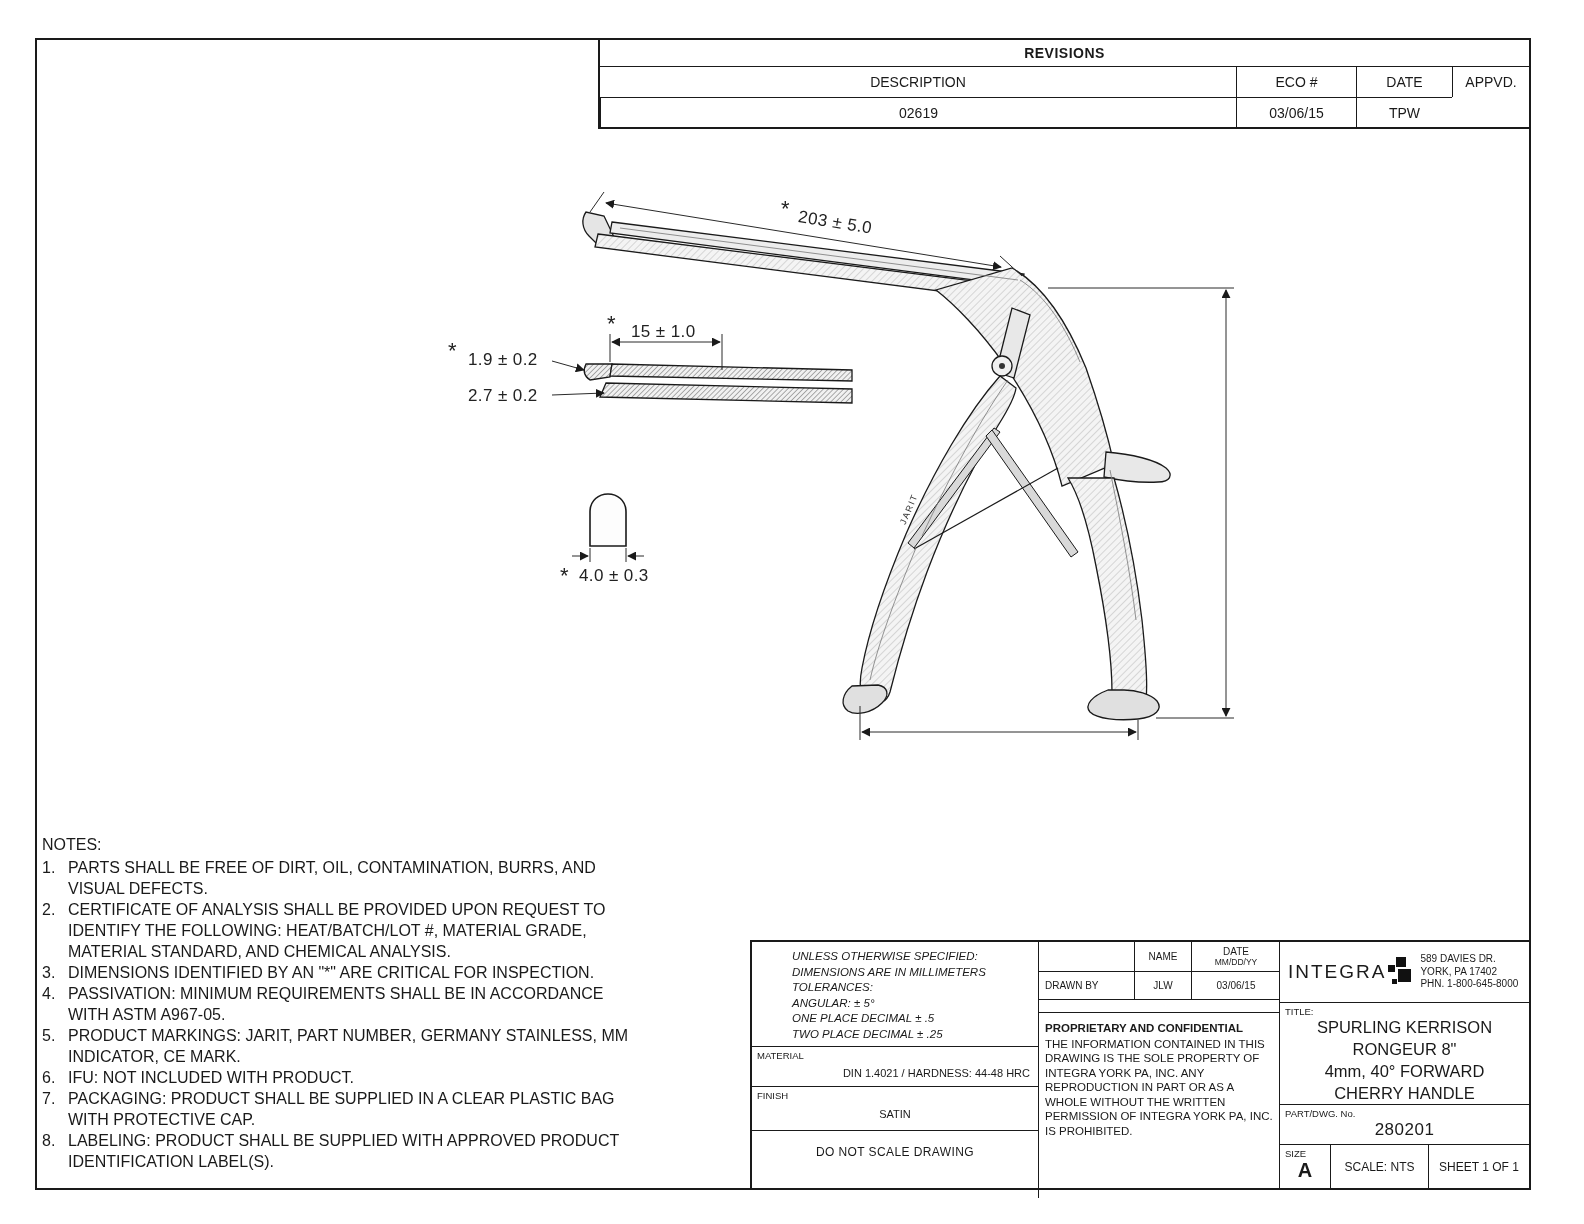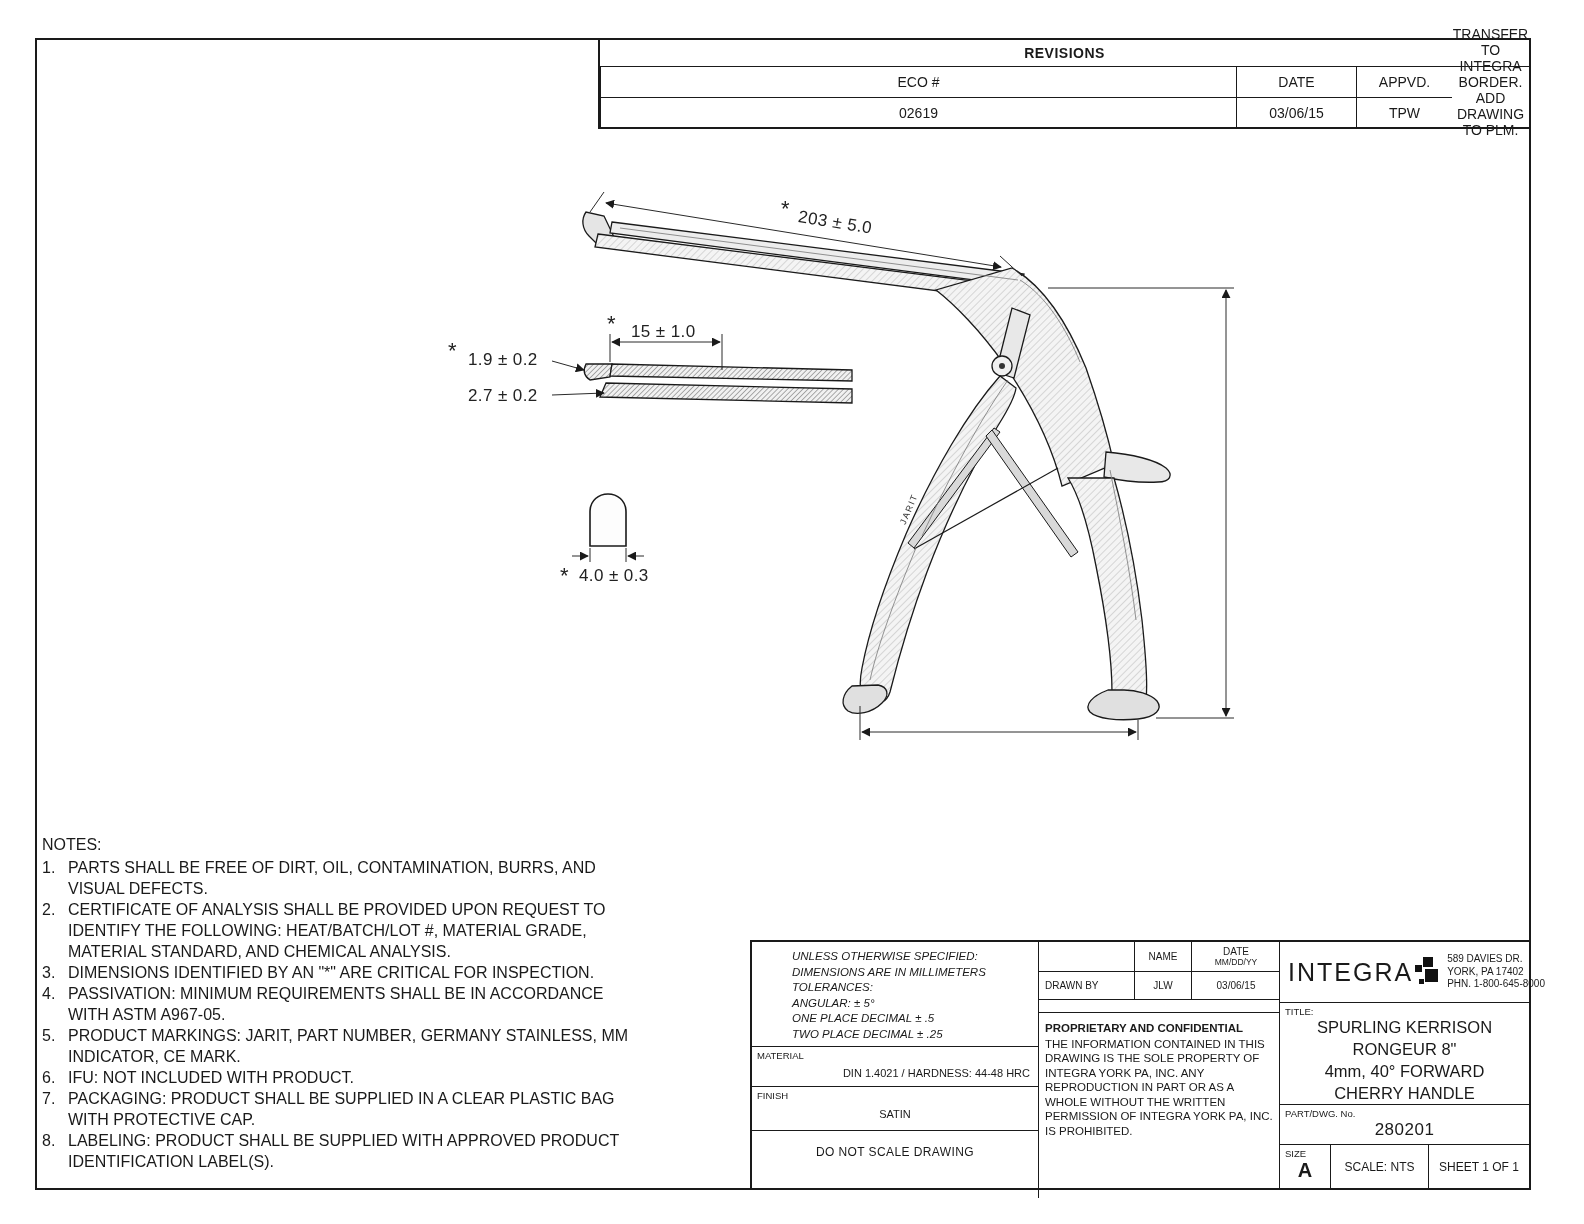--- a/index.html
+++ b/index.html
@@ -44,21 +44,21 @@
   .sg-row { display:grid; grid-template-columns:95px 57px 89px; }
   .sg-cell { border-left:1.5px solid #1a1a1a; display:flex; flex-direction:column; align-items:center; justify-content:center; font-size:10px; }
   .sg-cell.no-bl { border-left:none; }
   .sg-r1 { height:29px; } .sg-r2 { height:28px; border-top:1.5px solid #1a1a1a; }
   .sg-blank { height:13px; border-top:1.5px solid #1a1a1a; }
   .sg-sub { font-size:8.5px; }
   .sg-left { align-items:flex-start; padding-left:6px; }
   .tb-prop { left:287px; top:70px; width:241px; height:176px; padding:8px 6px 0 6px; font-size:11.5px; line-height:14.5px; }
   .prop-head { font-weight:bold; margin-bottom:1px; }
   .tb-logo { left:528px; top:0; width:249px; height:60px; display:flex; align-items:center; padding:0 4px 0 8px; }
-  .logo-name { font-size:25px; letter-spacing:2px; font-weight:500; }
+  .logo-name { font-size:19px; letter-spacing:2px; font-weight:500; }
   .logo-mark { width:26px; height:30px; margin:0 6px 0 2px; flex:0 0 26px; }
   .logo-addr { font-size:10px; line-height:12.5px; white-space:nowrap; }
   .tb-title { left:528px; top:60px; width:249px; height:102px; }
   .title-lines { margin-top:13px; text-align:center; font-size:16.5px; line-height:22px; }
   .tb-part { left:528px; top:162px; width:249px; height:40px; }
   .part-num { margin-top:15px; text-align:center; font-size:17px; letter-spacing:0.5px; }
   .tb-bottom { left:528px; top:202px; width:249px; height:44px; display:grid; grid-template-columns:50px 98px 101px; }
   .bm-cell { display:flex; align-items:center; justify-content:center; font-size:12px; position:relative; }
   .size-val { font-size:20px; font-weight:bold; margin-top:8px; }
 </style>
@@ -168,24 +168,24 @@
 
   <span class="dim" style="left:468px; top:386px;">2.7 ± 0.2</span>
 
   <span class="ast" style="left:560px; top:563px;">*</span>
   <span class="dim" style="left:579px; top:566px;">4.0 ± 0.3</span>
 
   <span class="marking" style="left:898px; top:522px;">JARIT</span>
 
   <div class="rev-table">
     <div class="rev-cell rev-title first-col">REVISIONS</div>
+    <div class="rev-cell rev-head first-col">DESCRIPTION</div>
     <div class="rev-cell rev-head">ECO #</div>
     <div class="rev-cell rev-head">DATE</div>
     <div class="rev-cell rev-head">APPVD.</div>
-    <div class="rev-cell rev-data first-col">TRANSFER TO INTEGRA BORDER. ADD DRAWING TO PLM.</div>
     <div class="rev-cell rev-data">02619</div>
     <div class="rev-cell rev-data">03/06/15</div>
     <div class="rev-cell rev-data">TPW</div>
   </div>
 
   <div class="notes">
     <div class="notes-heading">NOTES:</div>
     <div class="note-item">
       <span class="note-num">1.</span>
       <span class="note-text">PARTS SHALL BE FREE OF DIRT, OIL, CONTAMINATION, BURRS, AND VISUAL DEFECTS.</span>

